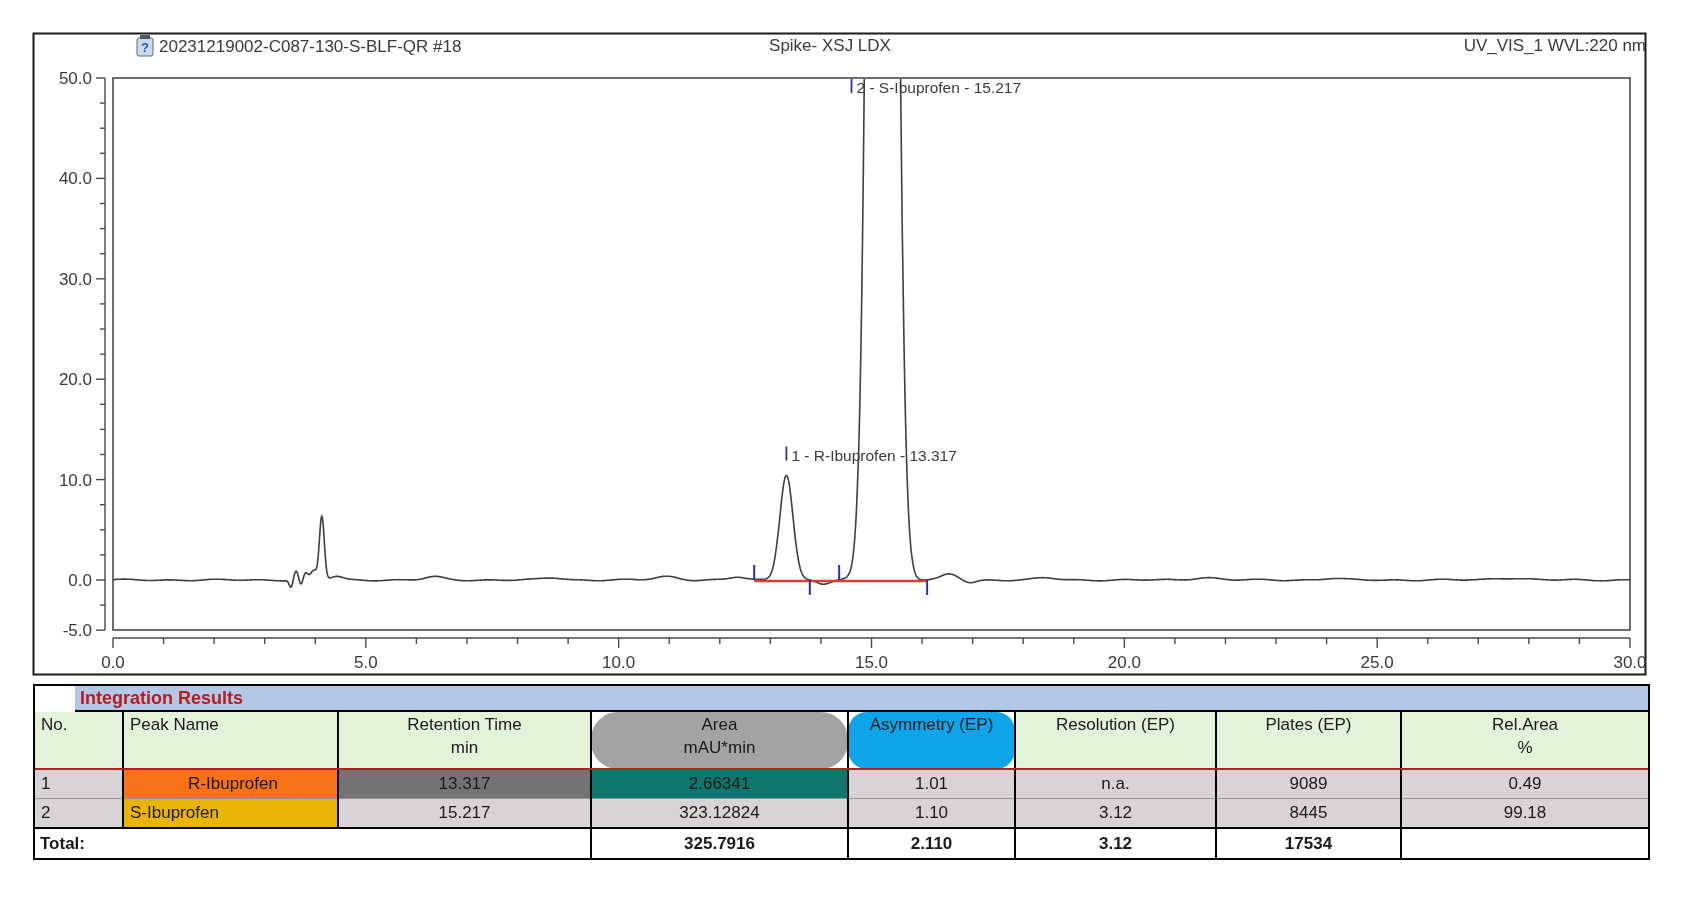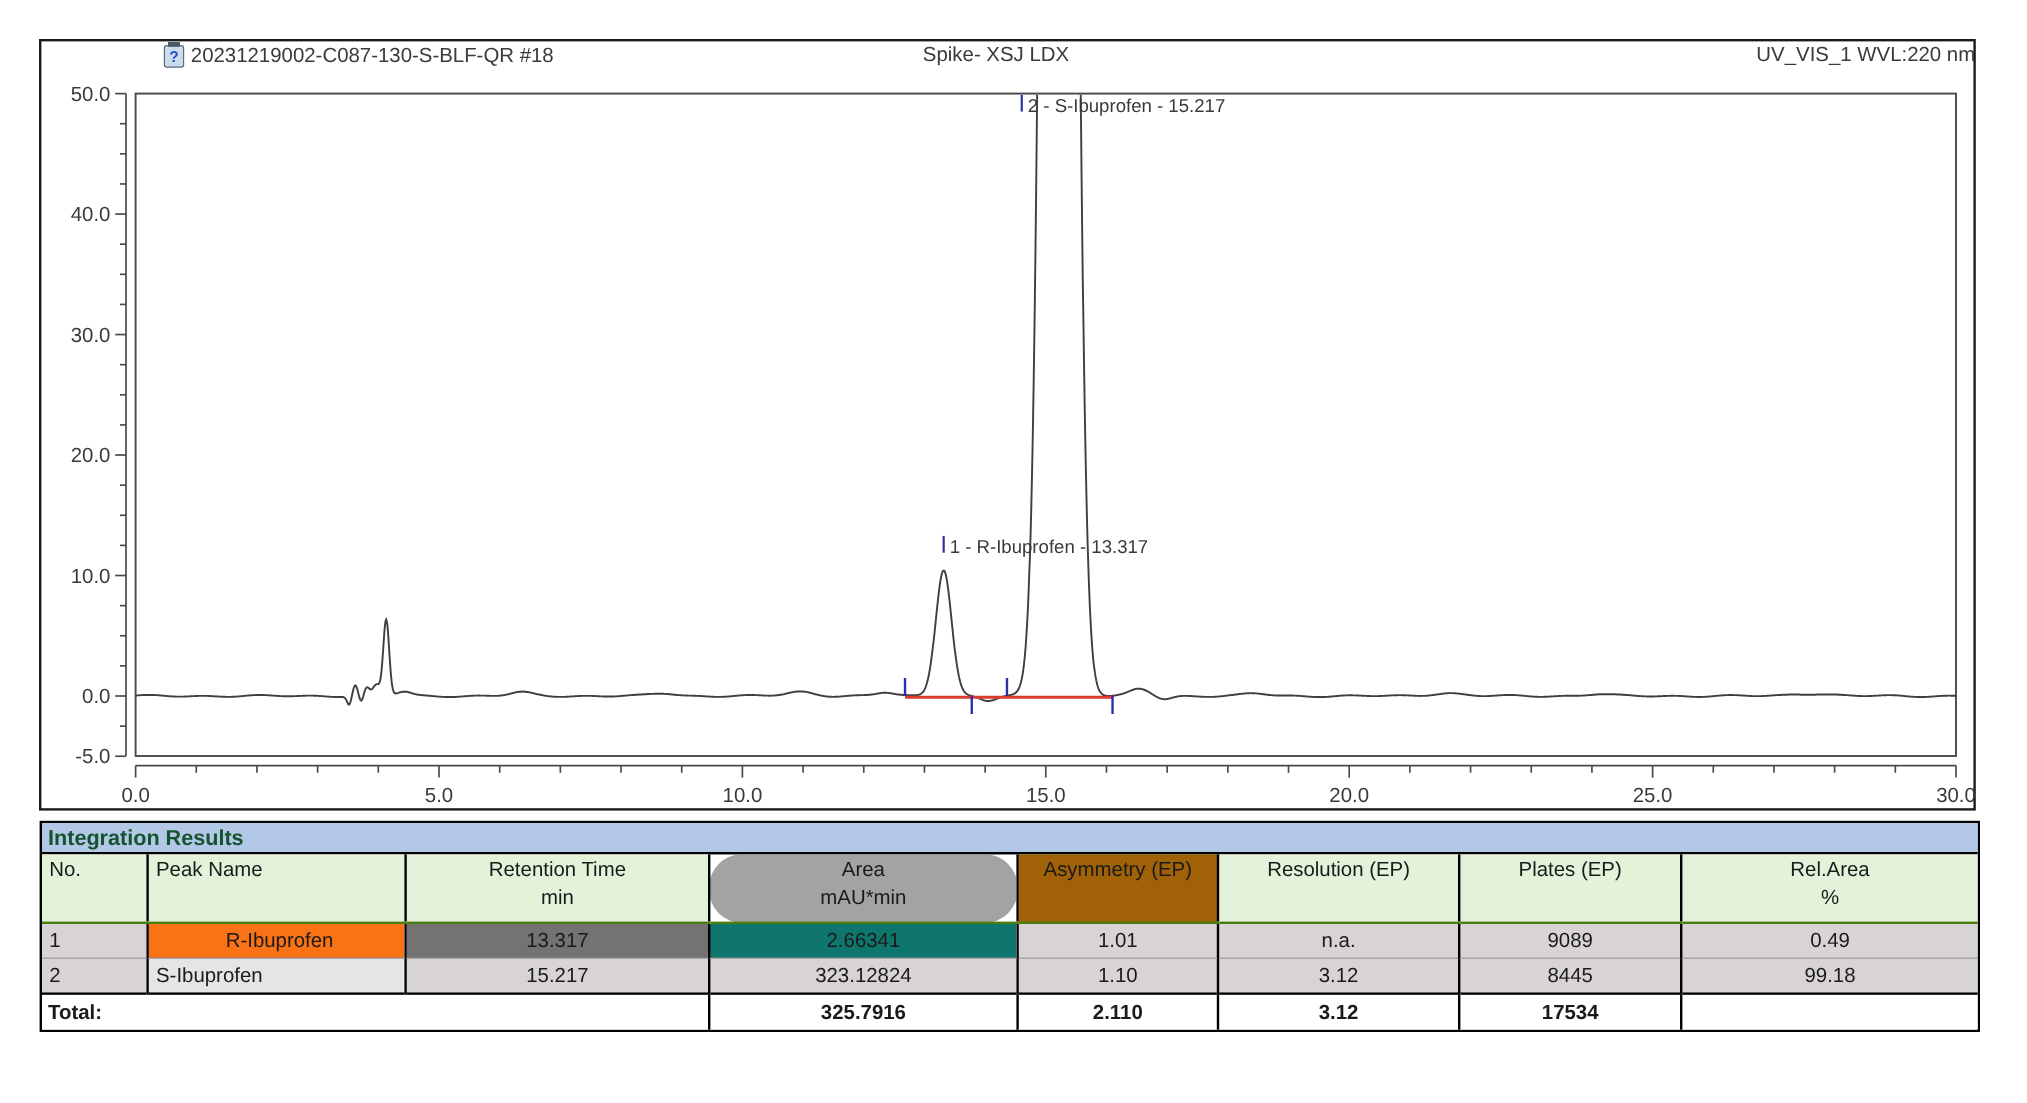--- a/index.html
+++ b/index.html
@@ -7,21 +7,21 @@
        font-family:"Liberation Sans",sans-serif;color:#1a1a1a;}
   #page{position:absolute;left:0;top:0;width:1689px;height:919px;background:#fff;}
   #chart-svg{position:absolute;left:0;top:0;}
   #table-area{position:absolute;left:33px;top:684px;width:1613px;border:2px solid #000;}
   .band{height:24px;line-height:24px;padding-left:5px;font-size:18px;font-weight:bold;
         border-bottom:2px solid #000;}
   table{border-collapse:collapse;table-layout:fixed;width:100%;font-size:17px;}
   th,td{border-left:2px solid #000;overflow:hidden;white-space:nowrap;}
   th:first-child,td:first-child{border-left:none;}
   thead th{height:52px;vertical-align:top;padding-top:3px;font-weight:normal;
-           border-bottom:2px solid #4d7c0f;text-align:center;}
+           border-bottom:2px solid #b91c1c;text-align:center;}
   thead th.left{text-align:left;padding-left:6px;}
   .hdr-unit{margin-top:3px;}
   tbody td{height:26px;text-align:center;}
   tbody td.left{text-align:left;padding-left:6px;}
   tr.datarow-0 td{border-bottom:1px solid #979097;}
   tr.totalrow td{border-top:2px solid #000;font-weight:bold;height:27px;background:#fff;}
   tr.totalrow td.left{padding-left:5px;}
 </style>
 </head>
 <body>
@@ -128,21 +128,21 @@
         <line x1="786.3963" y1="446.58" x2="786.3963" y2="460.58" stroke="#2f2fa8" stroke-width="1.8"></line>
         <text font-family="&quot;Liberation Sans&quot;,sans-serif" x="791.3963" y="460.58" font-size="15.5" fill="#3a3a3a">1 - R-Ibuprofen - 13.317</text>
       </g>
       <g>
         <line x1="851.4729666666667" y1="79" x2="851.4729666666667" y2="93" stroke="#2f2fa8" stroke-width="1.8"></line>
         <text font-family="&quot;Liberation Sans&quot;,sans-serif" x="856.4729666666667" y="93" font-size="15.5" fill="#3a3a3a">2 - S-Ibuprofen - 15.217</text>
       </g>
     </svg>
 
   <div id="table-area">
-    <div class="band" style="background: rgb(179, 199, 231); color: #14532d;">Integration Results</div>
+    <div class="band" style="background: rgb(179, 199, 231); color: #b91c1c; margin-left: 40px;">Integration Results</div>
     <table id="results-table">
       <colgroup id="cols">
           <col style="width: 88px;">
           <col style="width: 215px;">
           <col style="width: 253px;">
           <col style="width: 257px;">
           <col style="width: 167px;">
           <col style="width: 201px;">
           <col style="width: 185px;">
           <col style="width: 247px;">
@@ -156,21 +156,21 @@
               <div>Peak Name</div>
             </th>
             <th style="background: rgb(226, 243, 218);">
               <div>Retention Time</div>
               <div class="hdr-unit">min</div>
             </th>
             <th style="background: #a3a3a3; border-radius: 27px;">
               <div>Area</div>
               <div class="hdr-unit">mAU*min</div>
             </th>
-            <th style="background: #a16207;">
+            <th style="background: #0ea5e9; border-radius: 19px;">
               <div>Asymmetry (EP)</div>
             </th>
             <th style="background: rgb(226, 243, 218);">
               <div>Resolution (EP)</div>
             </th>
             <th style="background: rgb(226, 243, 218);">
               <div>Plates (EP)</div>
             </th>
             <th style="background: rgb(226, 243, 218);">
               <div>Rel.Area</div>
@@ -184,21 +184,21 @@
             <td class="left" style="background: #f97316; text-align: center;">R-Ibuprofen</td>
             <td style="background: #737373; margin-left: 18px;">13.317</td>
             <td style="background: #0f766e;">2.66341</td>
             <td style="background: rgb(216, 212, 213);">1.01</td>
             <td style="background: rgb(216, 212, 213);">n.a.</td>
             <td style="background: rgb(216, 212, 213);">9089</td>
             <td style="background: rgb(216, 212, 213);">0.49</td>
           </tr>
           <tr class="datarow-1">
             <td class="left" style="background: rgb(216, 212, 213);">2</td>
-            <td class="left" style="background: #e5e5e5;">S-Ibuprofen</td>
+            <td class="left" style="background: #eab308;">S-Ibuprofen</td>
             <td style="background: rgb(216, 212, 213);">15.217</td>
             <td style="background: rgb(216, 212, 213);">323.12824</td>
             <td style="background: rgb(216, 212, 213);">1.10</td>
             <td style="background: rgb(216, 212, 213);">3.12</td>
             <td style="background: rgb(216, 212, 213);">8445</td>
             <td style="background: rgb(216, 212, 213);">99.18</td>
           </tr>
           <tr class="totalrow">
             <td colspan="3" class="left">Total:</td>
             <td>325.7916</td>

